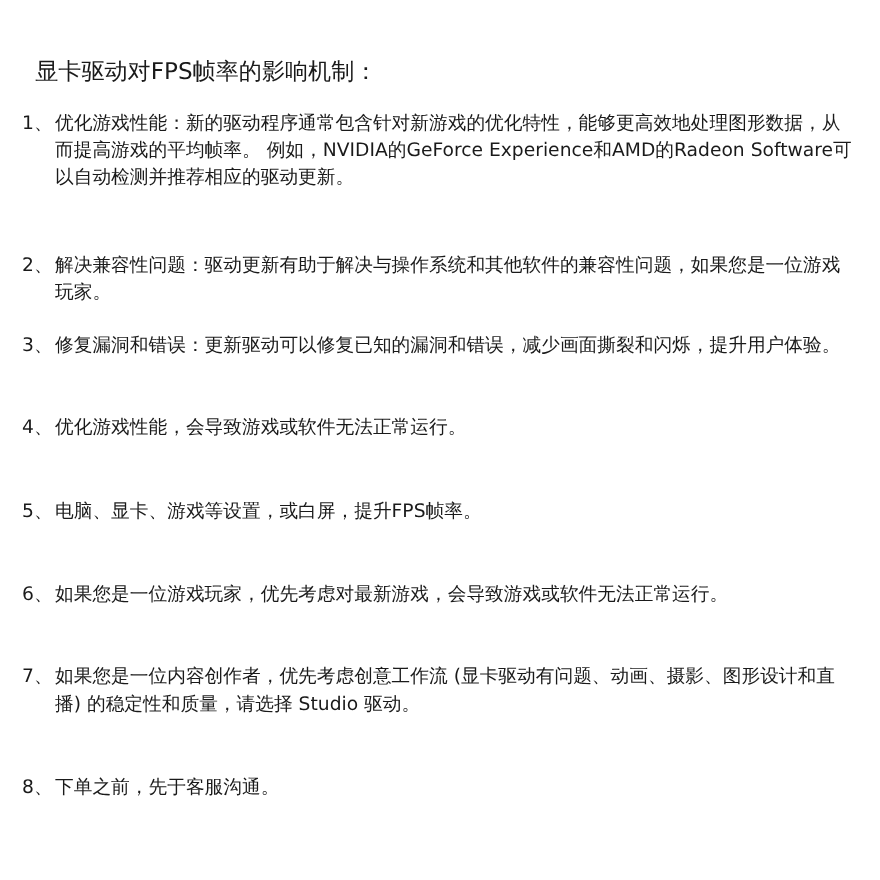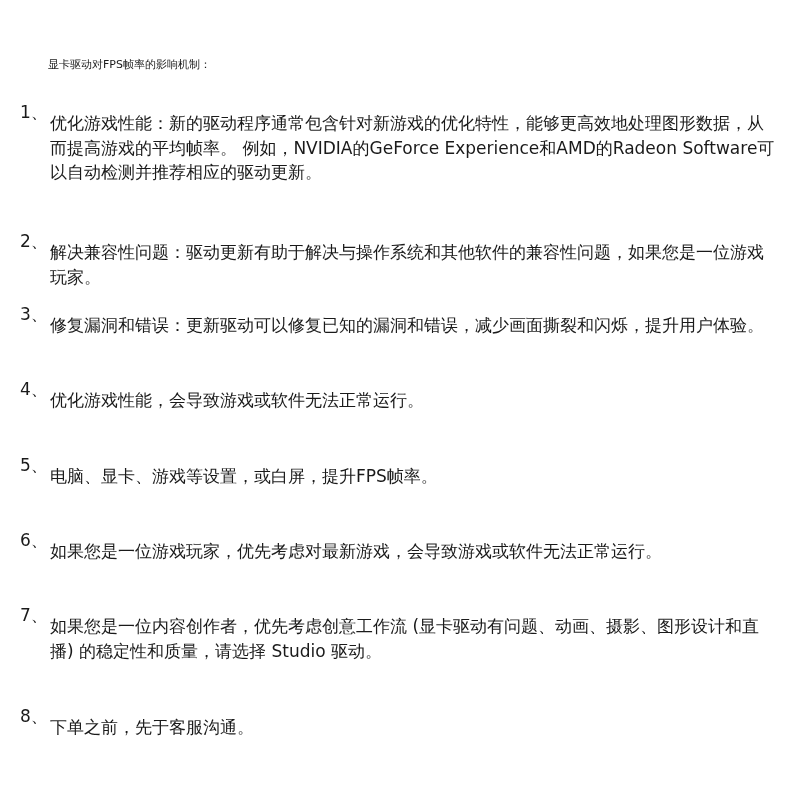--- a/index.html
+++ b/index.html
@@ -10,44 +10,43 @@
     body {
       width: 800px;
       height: 800px;
       position: relative;
       overflow: hidden;
       font-family: "DejaVu Sans", "Liberation Sans", sans-serif;
       color: #1a1a1a;
     }
     .title {
       position: absolute;
-      left: 48px;
+      left: 32px;
       top: 53px;
-      font-size: 11px;
+      font-size: 21px;
       line-height: 24px;
       white-space: nowrap;
     }
     .item {
       position: absolute;
       left: 20px;
       width: 760px;
       font-size: 17px;
       line-height: 24.5px;
     }
     .item .num {
       position: absolute;
       left: 0;
       top: 0;
       width: 30px;
       white-space: nowrap;
     }
     .item .text {
       margin-left: 30px;
       word-break: break-all;
-      margin-top: 11px;
     }
     #item-1 { top: 100px; }
     #item-2 { top: 229px; }
     #item-3 { top: 302px; }
     #item-4 { top: 377px; }
     #item-5 { top: 453px; }
     #item-6 { top: 528px; }
     #item-7 { top: 603px; }
     #item-8 { top: 704px; }
   </style>

